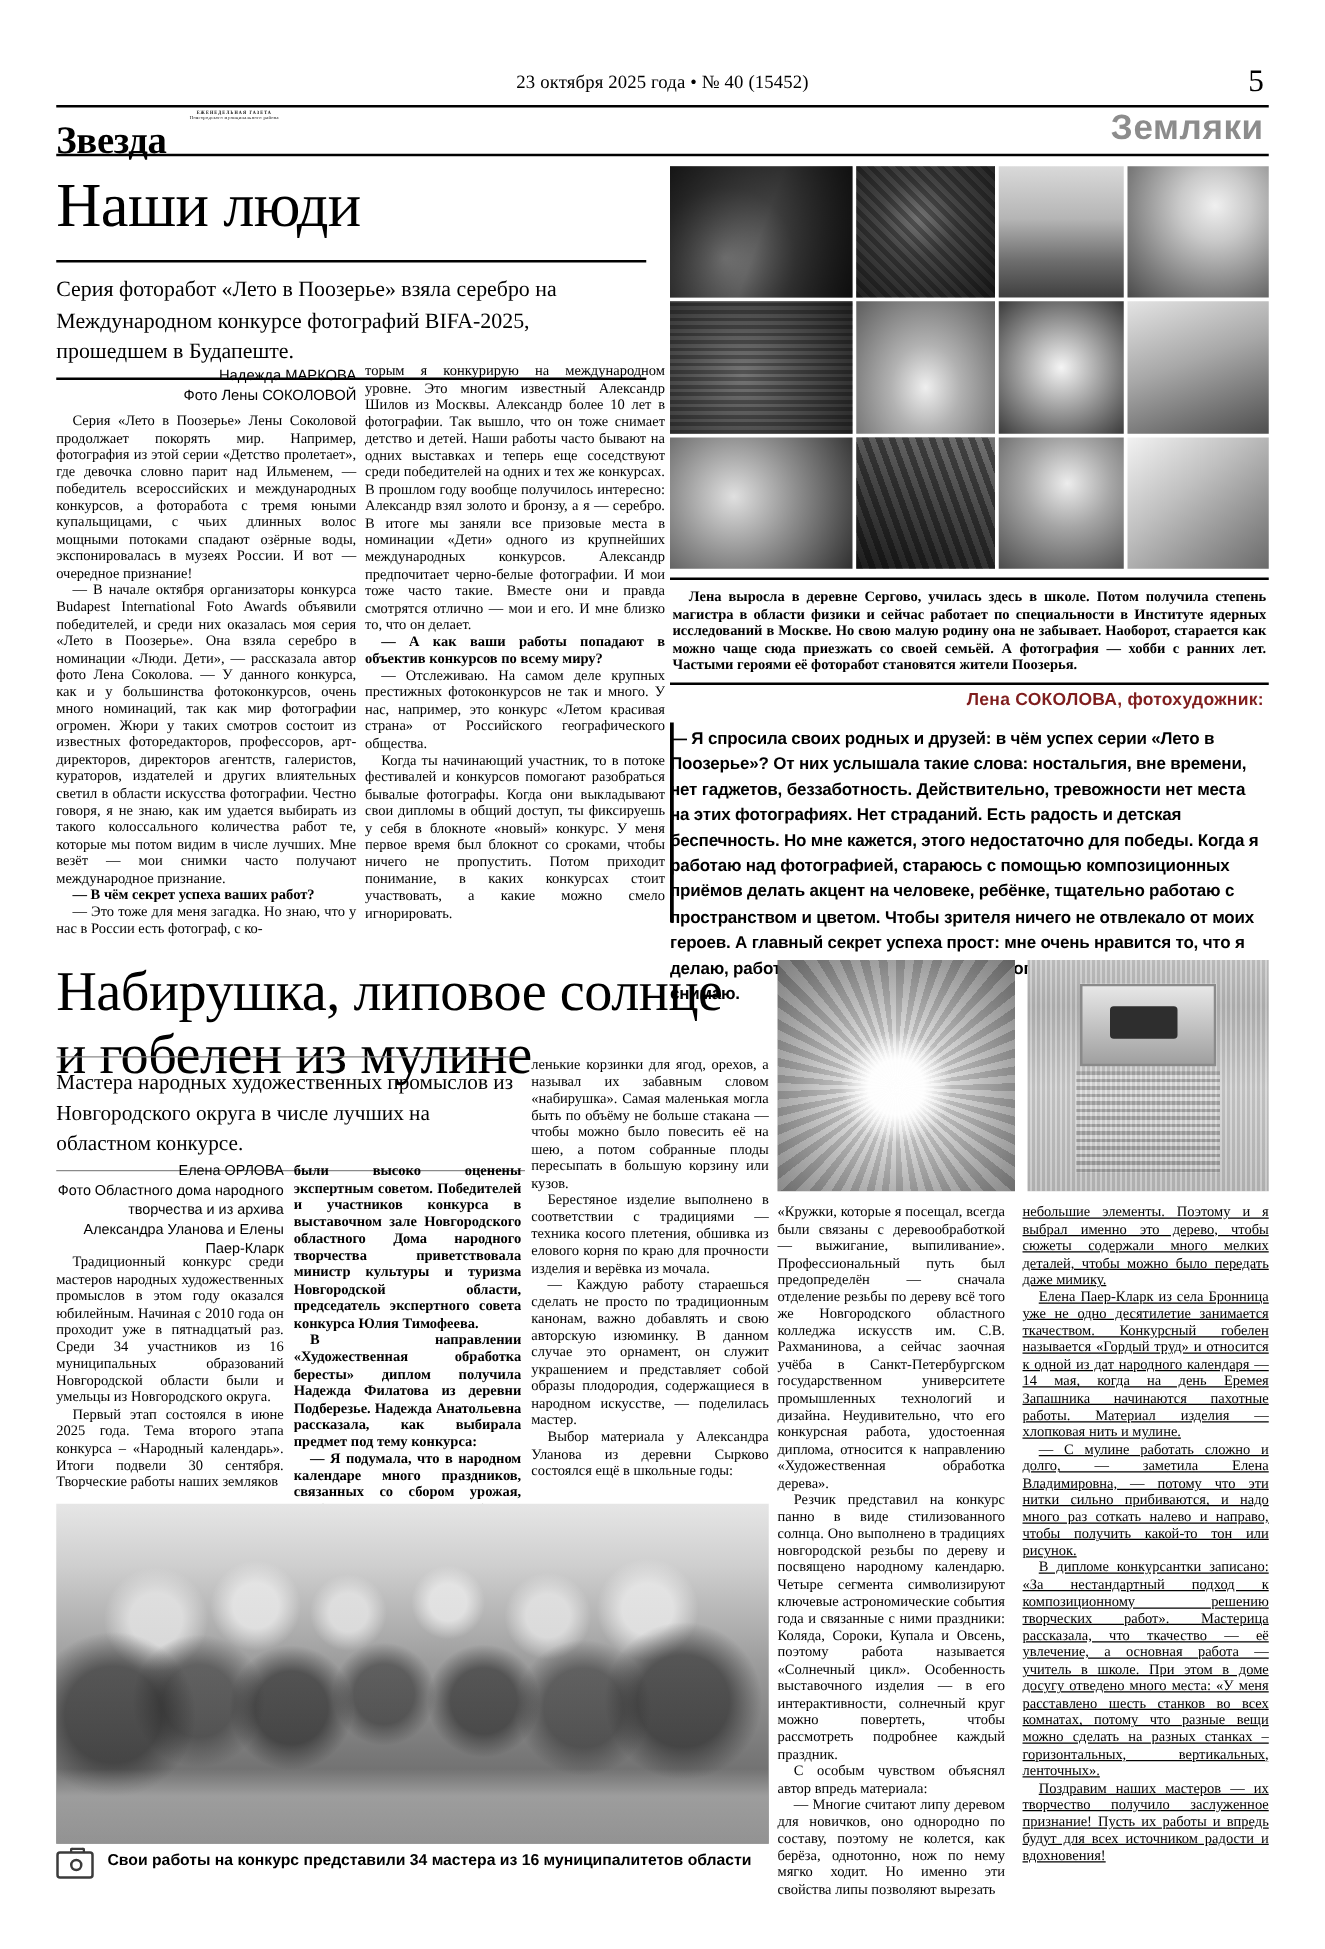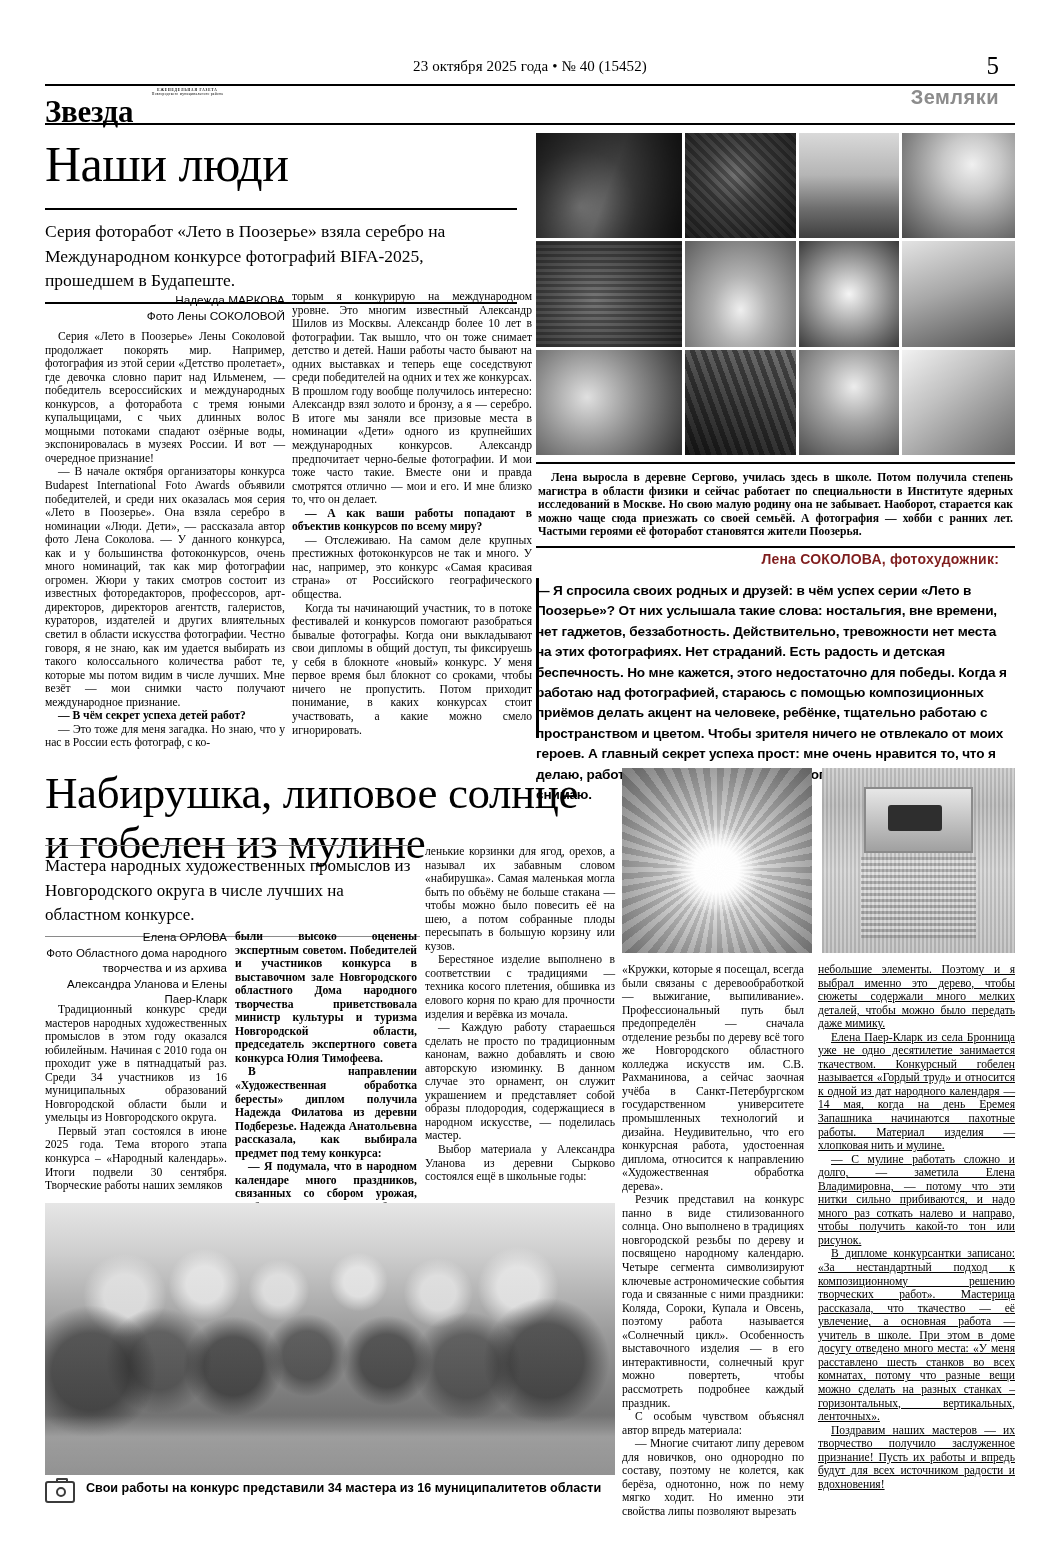--- a/index.html
+++ b/index.html
@@ -6,20 +6,21 @@
   body{
     width:1060px;height:1559px;
     font-family:"Liberation Serif",serif;
     color:#000;
     position:relative;
     overflow:hidden;
   }
   .page{
     position:absolute;left:0;top:0;width:1044px;height:1559px;
     background:#fff;
+    padding-left:12px;
   }
   
   .topbar{
     position:absolute;left:45px;top:58px;width:970px;height:26px;
     display:flex;align-items:flex-start;justify-content:center;
   }
   .topbar .issue{
     font-family:"Liberation Serif",serif;
     font-size:15px;letter-spacing:.1px;
   }
@@ -48,21 +49,21 @@
   }
   .masthead .title{
     font-family:"Liberation Serif",serif;
     font-weight:bold;font-size:31px;line-height:30px;
     letter-spacing:-.3px;
     margin-top:1px;
   }
   .rubric{
     position:absolute;right:45px;top:86px;
     font-family:"Liberation Sans",sans-serif;
-    font-weight:bold;font-size:20px;color:#8c8c8c;
+    font-weight:bold;font-size:28px;color:#8c8c8c;
     letter-spacing:.5px;
   }
   .headrule{
     position:absolute;left:45px;top:123px;width:970px;height:2px;background:#000;
   }
 
   
   .a1-head{
     position:absolute;left:45px;top:133px;width:480px;
     font-family:"Liberation Serif",serif;
@@ -214,28 +215,28 @@
   </div>
 
   <div class="a1-byline">
     <div>Надежда МАРКОВА</div>
     <div>Фото Лены СОКОЛОВОЙ</div>
   </div>
 
   <div class="a1-c1 col-body">
     <p>Серия «Лето в Поозерье» Лены Соколовой продолжает покорять мир. Например, фотография из этой серии «Детство пролетает», где девочка словно парит над Ильменем, — победитель всероссийских и международных конкурсов, а фоторабота с тремя юными купальщицами, с чьих длинных волос мощными потоками спадают озёрные воды, экспонировалась в музеях России. И вот — очередное признание!</p>
     <p>— В начале октября организаторы конкурса Budapest International Foto Awards объявили победителей, и среди них оказалась моя серия «Лето в Поозерье». Она взяла серебро в номинации «Люди. Дети», — рассказала автор фото Лена Соколова. — У данного конкурса, как и у большинства фотоконкурсов, очень много номинаций, так как мир фотографии огромен. Жюри у таких смотров состоит из известных фоторедакторов, профессоров, арт-директоров, директоров агентств, галеристов, кураторов, издателей и других влиятельных светил в области искусства фотографии. Честно говоря, я не знаю, как им удается выбирать из такого колоссального количества работ те, которые мы потом видим в числе лучших. Мне везёт — мои снимки часто получают международное признание.</p>
-    <p class="q">— В чём секрет успеха детей работ?</p>
+    <p class="q">— В чём секрет успеха ваших работ?</p>
     <p>— Это тоже для меня загадка. Но знаю, что у нас в России есть фотограф, с ко-</p>
   </div>
 
   <div class="a1-c2 col-body">
     <p style="text-indent:0">торым я конкурирую на международном уровне. Это многим известный Александр Шилов из Москвы. Александр более 10 лет в фотографии. Так вышло, что он тоже снимает детство и детей. Наши работы часто бывают на одних выставках и теперь еще соседствуют среди победителей на одних и тех же конкурсах. В прошлом году вообще получилось интересно: Александр взял золото и бронзу, а я — серебро. В итоге мы заняли все призовые места в номинации «Дети» одного из крупнейших международных конкурсов. Александр предпочитает черно-белые фотографии. И мои тоже часто такие. Вместе они и правда смотрятся отлично — мои и его. И мне близко то, что он делает.</p>
     <p class="q">— А как ваши работы попадают в объектив конкурсов по всему миру?</p>
-    <p>— Отслеживаю. На самом деле крупных престижных фотоконкурсов не так и много. У нас, например, это конкурс «Самая красивая страна» от Российского географического общества.</p>
+    <p>— Отслеживаю. На самом деле крупных престижных фотоконкурсов не так и много. У нас, например, это конкурс «Летом красивая страна» от Российского географического общества.</p>
     <p>Когда ты начинающий участник, то в потоке фестивалей и конкурсов помогают разобраться бывалые фотографы. Когда они выкладывают свои дипломы в общий доступ, ты фиксируешь у себя в блокноте «новый» конкурс. У меня первое время был блокнот со сроками, чтобы ничего не пропустить. Потом приходит понимание, в каких конкурсах стоит участвовать, а какие можно смело игнорировать.</p>
   </div>
 
   <div class="photo-grid">
     <div class="ph" style="background:
       radial-gradient(circle at 30% 70%, #cfcfcf 0%, #6a6a6a 45%, #2a2a2a 100%),
       linear-gradient(110deg,#444 0%,#999 50%,#3b3b3b 100%);background-blend-mode:multiply;"></div>
     <div class="ph" style="background:
       radial-gradient(circle at 45% 40%, #e8e8e8 0%, #8a8a8a 35%, #363636 100%),
       repeating-linear-gradient(45deg,#5a5a5a 0 4px,#7e7e7e 4px 8px);background-blend-mode:multiply;"></div>

